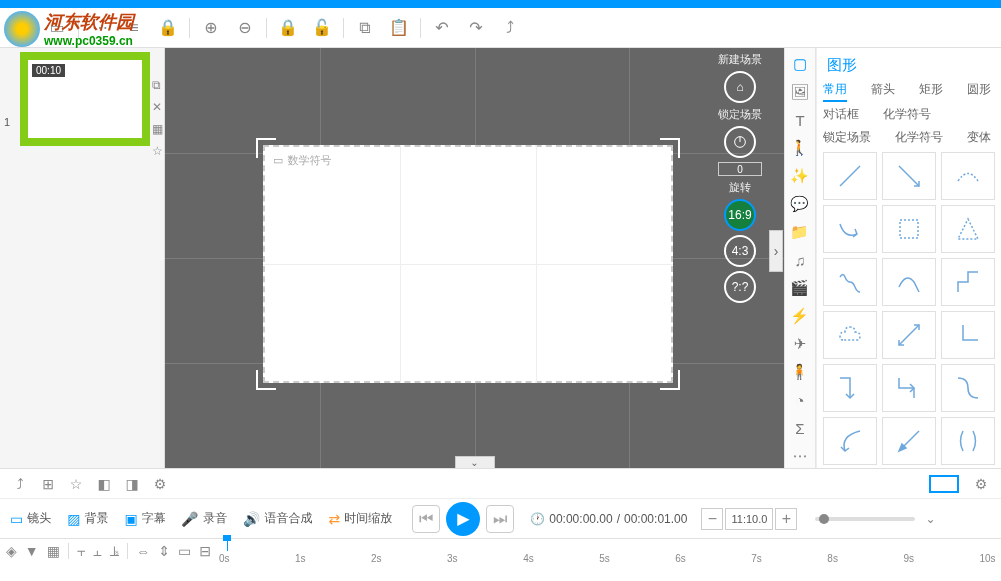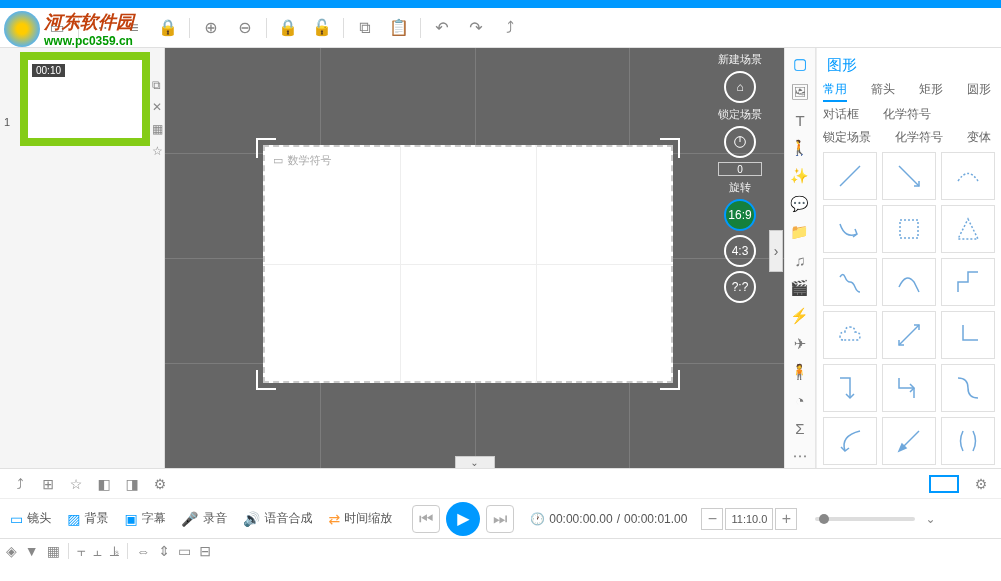--- a/index.html
+++ b/index.html
@@ -396,13 +396,27 @@
     <span class="div"></span>
     <span class="tt">⫟</span>
     <span class="tt">⫠</span>
     <span class="tt">⫡</span>
     <span class="div"></span>
     <span class="tt">⇔</span>
     <span class="tt">⇕</span>
     <span class="tt">▭</span>
     <span class="tt">⊟</span>
   </div>
+  <div class="ruler">
+    <div class="marker" style="left:1%;"></div>
+  <span class="tick" style="left: 0%;">0s</span>
+      <span class="tick" style="left: 9.8%;">1s</span>
+      <span class="tick" style="left: 19.6%;">2s</span>
+      <span class="tick" style="left: 29.4%;">3s</span>
+      <span class="tick" style="left: 39.2%;">4s</span>
+      <span class="tick" style="left: 49%;">5s</span>
+      <span class="tick" style="left: 58.8%;">6s</span>
+      <span class="tick" style="left: 68.6%;">7s</span>
+      <span class="tick" style="left: 78.4%;">8s</span>
+      <span class="tick" style="left: 88.2%;">9s</span>
+      <span class="tick" style="left: 98%;">10s</span>
+    </div>
 </div>
 
 </body></html>

